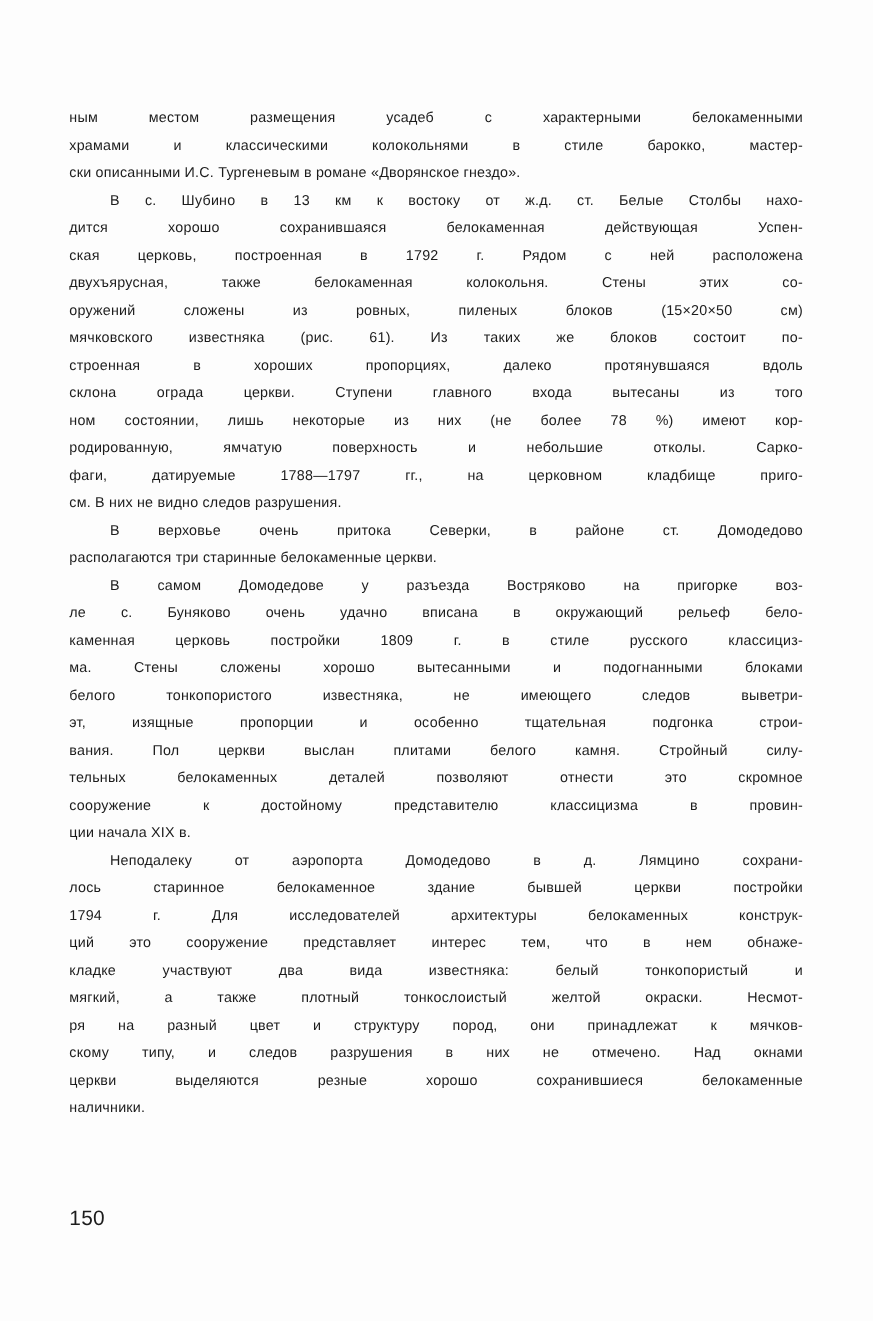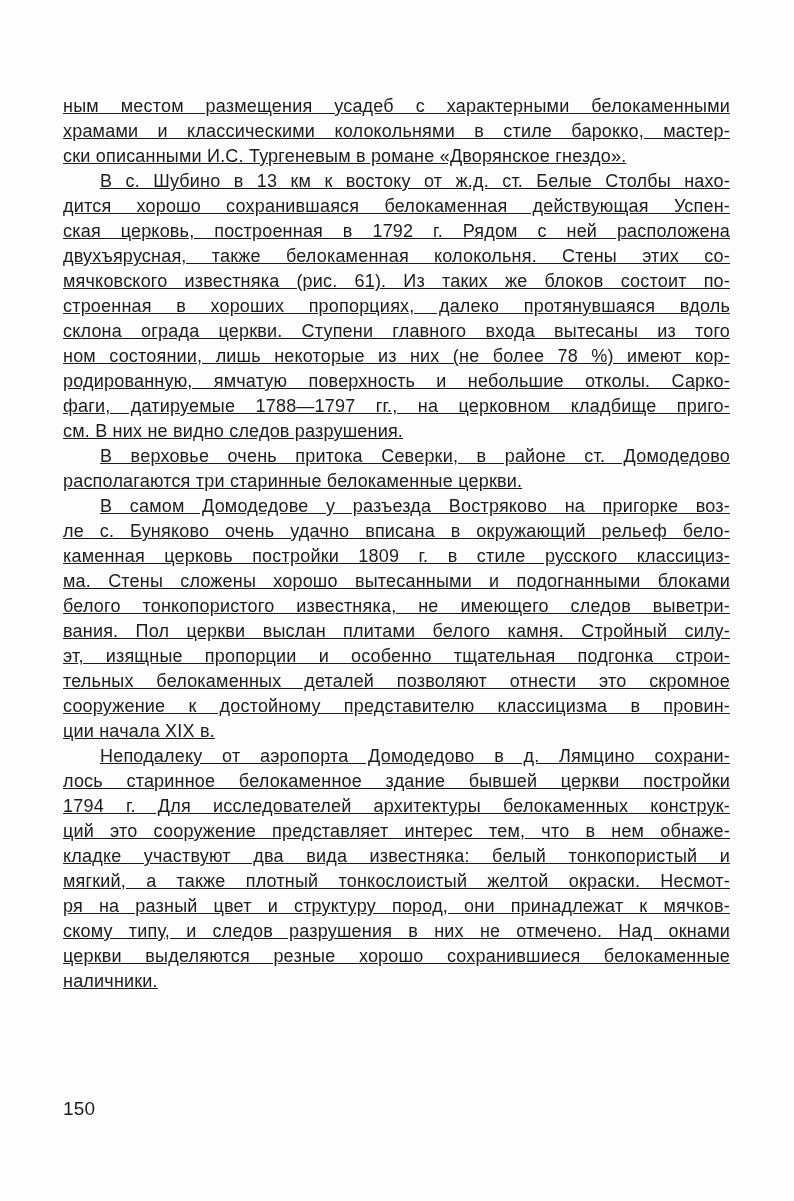--- a/index.html
+++ b/index.html
@@ -20,27 +20,26 @@
     position: absolute;
     left: 63px;
     top: 94px;
     width: 667px;
   }
   .paragraph {
     margin: 0;
     padding: 0;
   }
   .line {
-    font-size: 18px;
+    font-size: 13px;
     line-height: 25px;
     letter-spacing: 0.2px;
     text-align: justify;
     text-align-last: justify;
     white-space: normal;
-    text-decoration: underline;
   }
   .line.last {
     text-align-last: left;
   }
   .line.indent {
     padding-left: 37px;
   }
   .page-number {
     position: absolute;
     left: 63px;
@@ -58,40 +57,41 @@
       <div class="paragraph">
         <div class="line">ным местом размещения усадеб с характерными белокаменными</div>
         <div class="line">храмами и классическими колокольнями в стиле барокко, мастер-</div>
         <div class="line last">ски описанными И.С. Тургеневым в романе «Дворянское гнездо».</div>
       </div>
       <div class="paragraph">
         <div class="line indent">В с. Шубино в 13 км к востоку от ж.д. ст. Белые Столбы нахо-</div>
         <div class="line">дится хорошо сохранившаяся белокаменная действующая Успен-</div>
         <div class="line">ская церковь, построенная в 1792 г. Рядом с ней расположена</div>
         <div class="line">двухъярусная, также белокаменная колокольня. Стены этих со-</div>
+        <div class="line">оружений сложены из ровных, пиленых блоков (15×20×50 см)</div>
         <div class="line">мячковского известняка (рис. 61). Из таких же блоков состоит по-</div>
         <div class="line">строенная в хороших пропорциях, далеко протянувшаяся вдоль</div>
         <div class="line">склона ограда церкви. Ступени главного входа вытесаны из того</div>
         <div class="line">ном состоянии, лишь некоторые из них (не более 78 %) имеют кор-</div>
         <div class="line">родированную, ямчатую поверхность и небольшие отколы. Сарко-</div>
         <div class="line">фаги, датируемые 1788—1797 гг., на церковном кладбище приго-</div>
         <div class="line last">см. В них не видно следов разрушения.</div>
       </div>
       <div class="paragraph">
         <div class="line indent">В верховье очень притока Северки, в районе ст. Домодедово</div>
         <div class="line last">располагаются три старинные белокаменные церкви.</div>
       </div>
       <div class="paragraph">
         <div class="line indent">В самом Домодедове у разъезда Востряково на пригорке воз-</div>
         <div class="line">ле с. Буняково очень удачно вписана в окружающий рельеф бело-</div>
         <div class="line">каменная церковь постройки 1809 г. в стиле русского классициз-</div>
         <div class="line">ма. Стены сложены хорошо вытесанными и подогнанными блоками</div>
         <div class="line">белого тонкопористого известняка, не имеющего следов выветри-</div>
+        <div class="line">эт, изящные пропорции и особенно тщательная подгонка строи-</div>
         <div class="line">вания. Пол церкви выслан плитами белого камня. Стройный силу-</div>
-        <div class="line">эт, изящные пропорции и особенно тщательная подгонка строи-</div>
         <div class="line">тельных белокаменных деталей позволяют отнести это скромное</div>
         <div class="line">сооружение к достойному представителю классицизма в провин-</div>
         <div class="line last">ции начала XIX в.</div>
       </div>
       <div class="paragraph">
         <div class="line indent">Неподалеку от аэропорта Домодедово в д. Лямцино сохрани-</div>
         <div class="line">лось старинное белокаменное здание бывшей церкви постройки</div>
         <div class="line">1794 г. Для исследователей архитектуры белокаменных конструк-</div>
         <div class="line">ций это сооружение представляет интерес тем, что в нем обнаже-</div>
         <div class="line">кладке участвуют два вида известняка: белый тонкопористый и</div>

